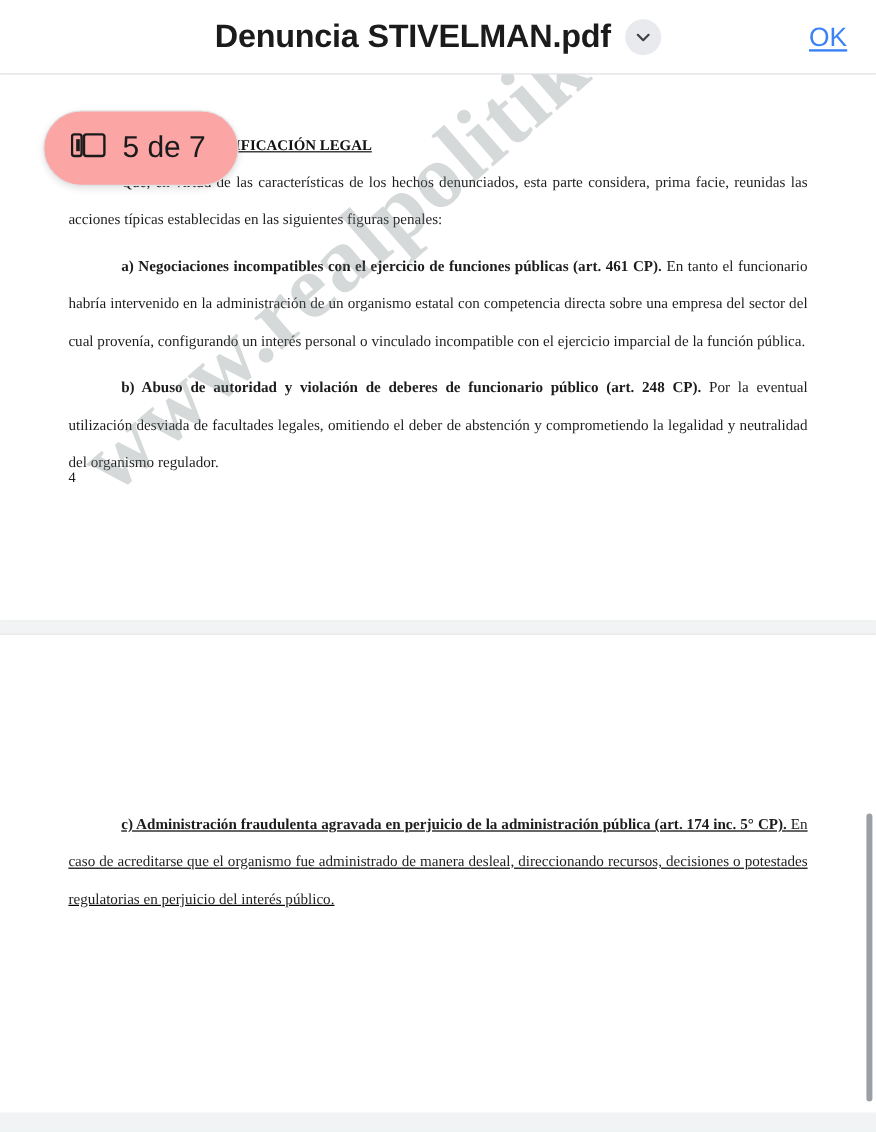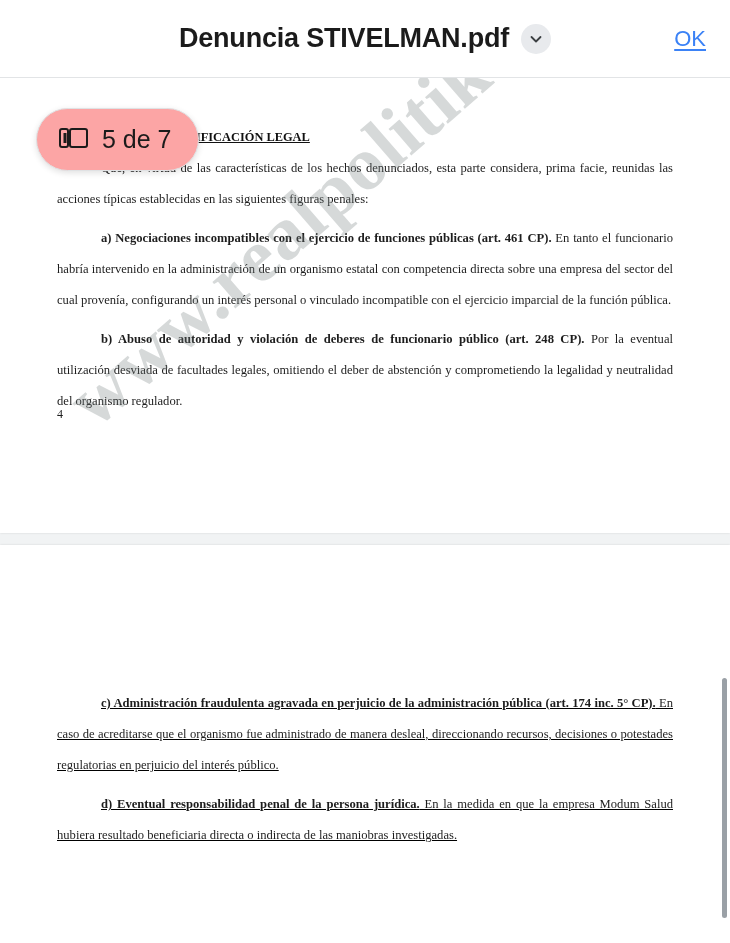--- a/index.html
+++ b/index.html
@@ -17,21 +17,21 @@
     position: relative;
     width: 730px;
     height: 943px;
     background: #f1f3f4;
     overflow: hidden;
   }
 
   
   .header {
     position: relative;
-    height: 78px;
+    height: 62px;
     background: #ffffff;
     border-bottom: 1px solid #e2e4e6;
     display: flex;
     align-items: center;
     justify-content: center;
   }
   .header-title-wrap {
     display: flex;
     align-items: center;
     gap: 12px;
@@ -232,23 +232,20 @@
 
     <div class="page-gap"></div>
 
     <div class="page page-2">
       <div class="page-inner">
         <div style="height:143px"></div>
         <p class="doc-text para">
           <b>c) Administración fraudulenta agravada en perjuicio de la administración pública (art. 174 inc. 5° CP).</b><span> En caso de acreditarse que el organismo fue administrado de manera desleal, direccionando recursos, decisiones o potestades regulatorias en perjuicio del interés público.</span>
         </p>
         <div style="height:8px"></div>
-        <p class="doc-text para">
-          <b>d) Eventual responsabilidad penal de la persona jurídica.</b><span> En la medida en que la empresa Modum Salud hubiera resultado beneficiaria directa o indirecta de las maniobras investigadas.</span>
-        </p>
       </div>
     </div>
 
     <div class="watermark">
       <div class="watermark-text">www.realpolitik.com.ar</div>
     </div>
 
     <div class="page-pill">
       <span class="pages-icon">
         <svg width="30" height="24" viewBox="0 0 30 24" aria-hidden="true">

